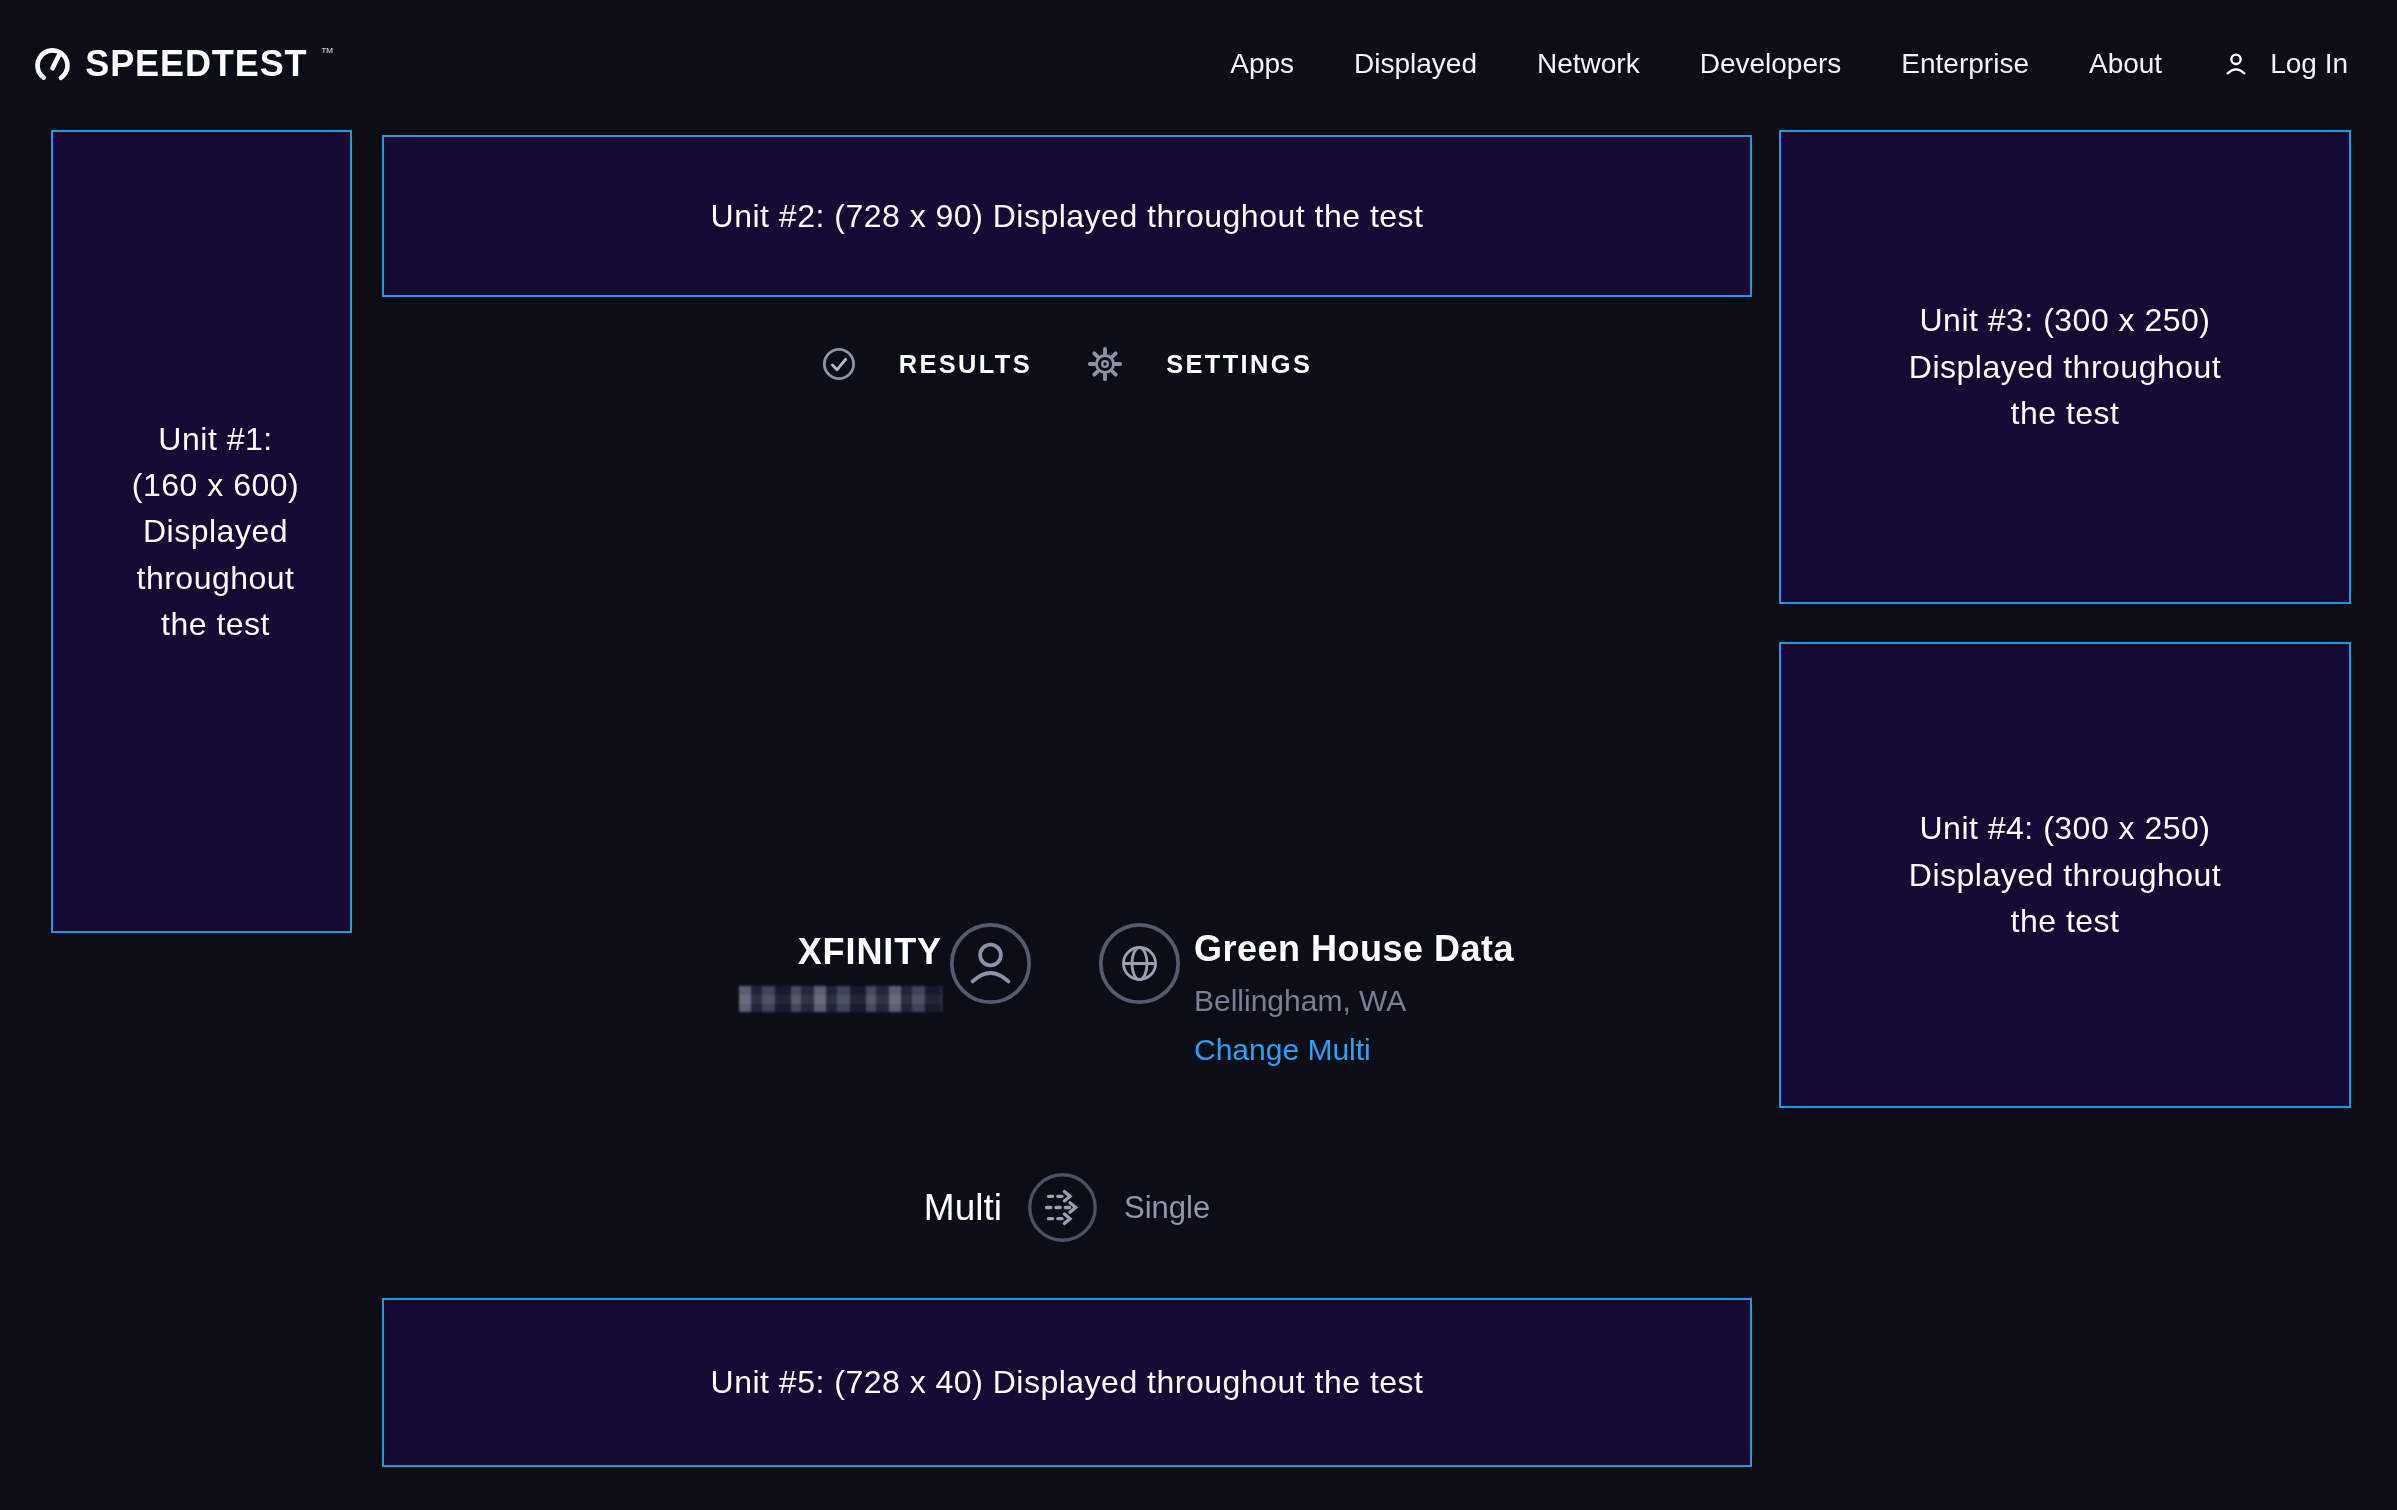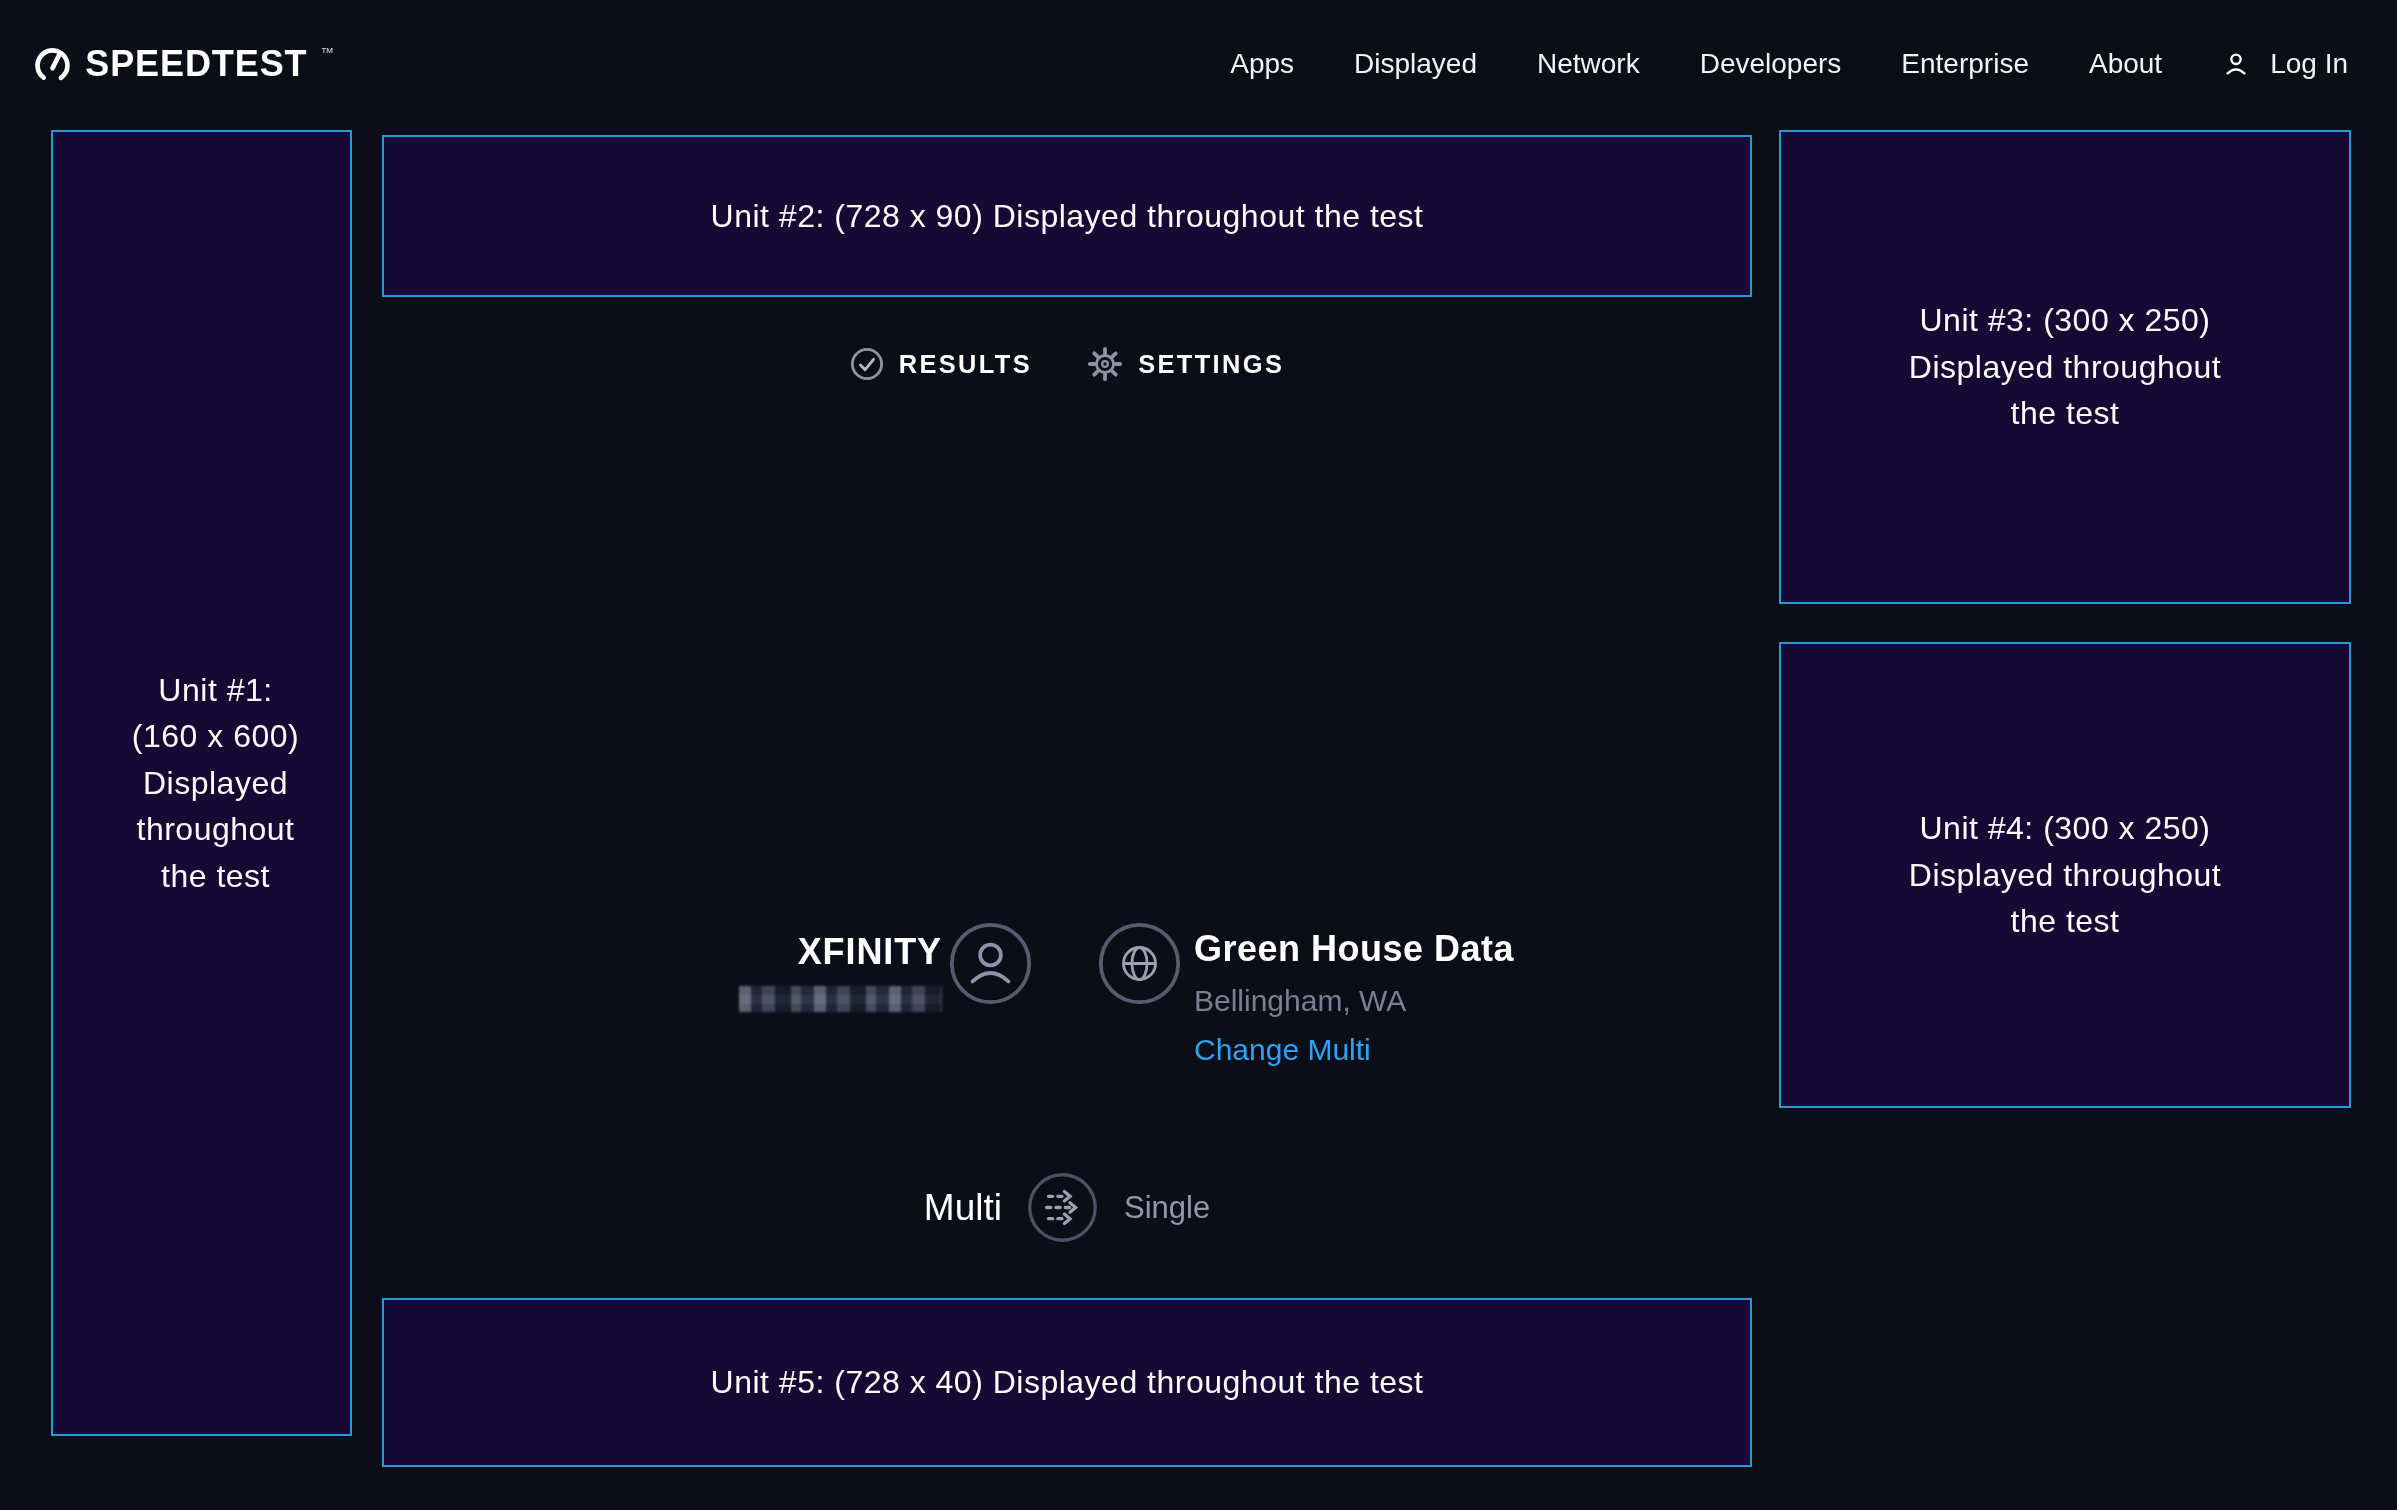--- a/index.html
+++ b/index.html
@@ -22,37 +22,37 @@
   .nav-menu{display:flex;align-items:center;gap:60px;}
   .nav-item{font-size:28px;color:#f2f3f7;font-weight:500;cursor:pointer;white-space:nowrap;}
   .login{display:flex;align-items:center;gap:20px;}
 
   
   .ad{
     position:absolute;box-sizing:border-box;
     background:#150a33;border:2.8px solid #2898dc;
     display:flex;align-items:center;justify-content:center;
   }
-  #ad1{left:51px;top:130px;width:301px;height:1306px;padding-left:28px;}
+  #ad1{left:51px;top:130px;width:301px;height:803px;padding-left:28px;}
   #ad2{left:382px;top:135px;width:1370px;height:162px;}
   #ad3{left:1779px;top:130px;width:572px;height:474px;}
   #ad4{left:1779px;top:642px;width:572px;height:466px;}
   #ad5{left:382px;top:1298px;width:1370px;height:169px;}
   .ad-text{
     font-size:32px;line-height:1.45;letter-spacing:0.5px;color:#fdfdff;
     text-align:center;white-space:pre-line;
   }
 
   
   .tabs{
     position:absolute;left:382px;top:346px;width:1370px;
     display:flex;justify-content:center;align-items:center;gap:55px;
   }
   .tab{display:flex;align-items:center;gap:15px;cursor:pointer;}
-  .tab-label{font-size:25.4px;font-weight:700;letter-spacing:2.4px;color:#fff;}
+  .tab-label{font-size:25.4px;font-weight:700;letter-spacing:2.4px;color:#fff;margin-left:28px;}
 
   
   .go-button{
     position:absolute;left:886px;top:494px;width:363px;height:363px;
     border-radius:50%;cursor:pointer;
   }
   .go-label{
     position:absolute;inset:0;display:flex;align-items:center;justify-content:center;
     font-size:79px;font-weight:700;letter-spacing:6.6px;color:#fff;padding-left:6.6px;
   }

